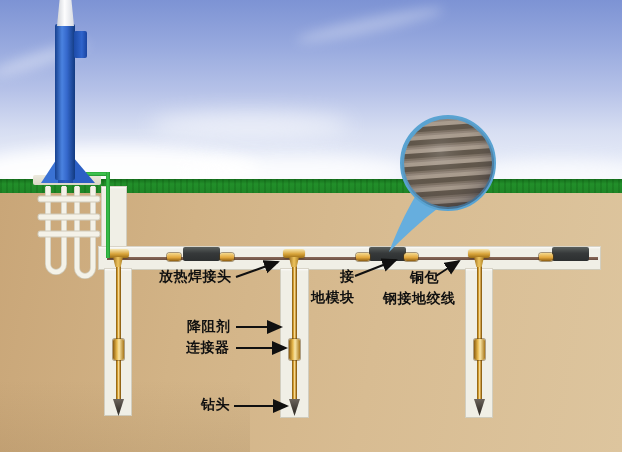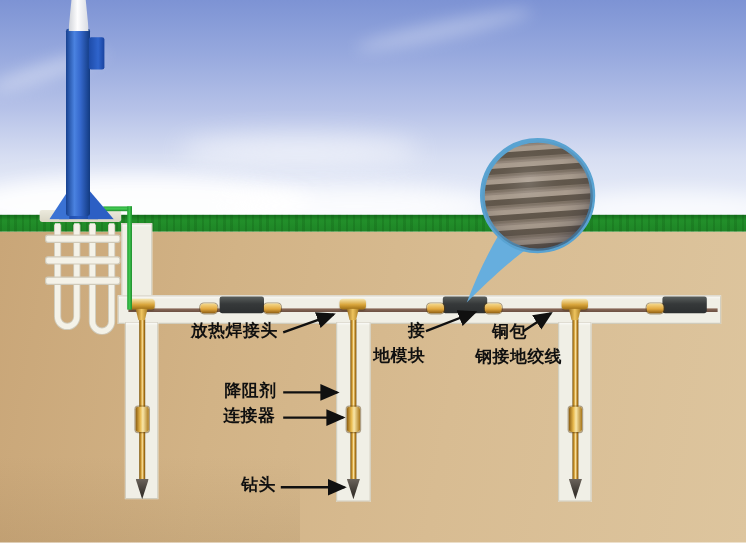--- a/index.html
+++ b/index.html
@@ -164,18 +164,18 @@
       <path d="M236,327 L281,327" marker-end="url(#arr)"></path>
       <path d="M236,348 L286,348" marker-end="url(#arr)"></path>
       <path d="M234,406 L287,406" marker-end="url(#arr)"></path>
     </g>
   </svg>
 
   <div class="lbl" style="left:159px;top:269px;">放热焊接头</div>
   <div class="lbl" style="left:340px;top:269px;">接</div>
   <div class="lbl" style="left:311px;top:291px;font-family:Liberation Serif, serif;">地模块</div>
   <div class="lbl" style="left:410px;top:270px;">铜包</div>
-  <div class="lbl" style="left:396px;top:291px;text-align:right;">钢接地绞线</div>
+  <div class="lbl" style="left:383px;top:291px;text-align:right;">钢接地绞线</div>
   <div class="lbl" style="left:187px;top:319px;">降阻剂</div>
   <div class="lbl" style="left:186px;top:340px;">连接器</div>
   <div class="lbl" style="left:201px;top:397px;">钻头</div>
 
 </div>
 
 </body></html>

